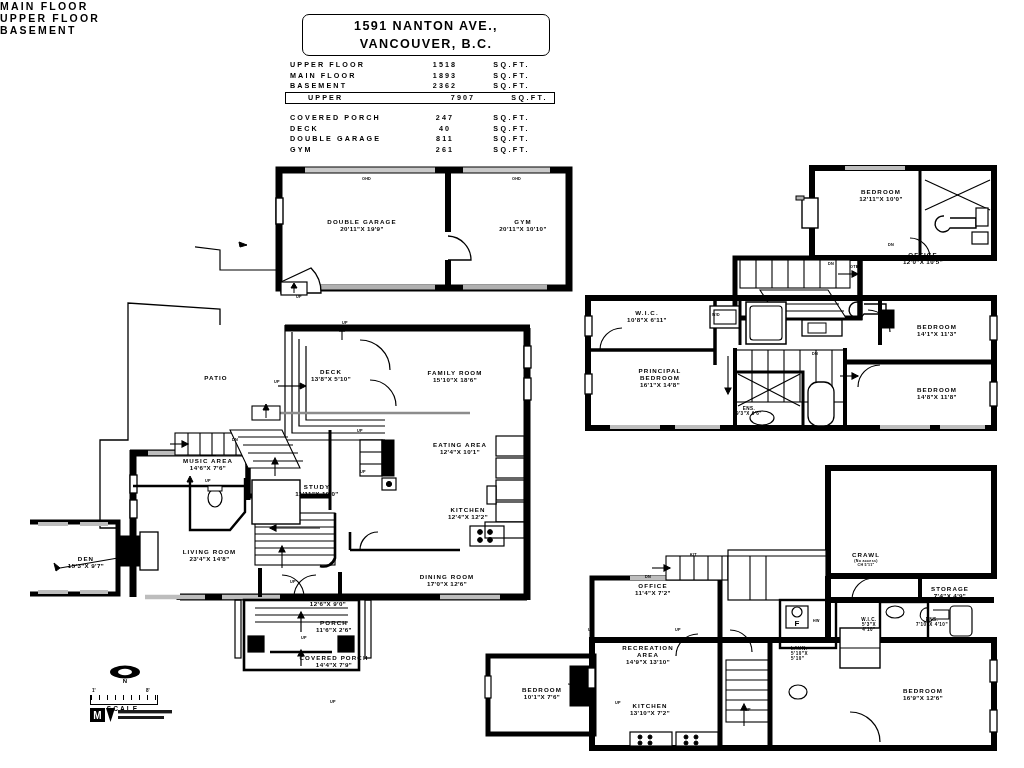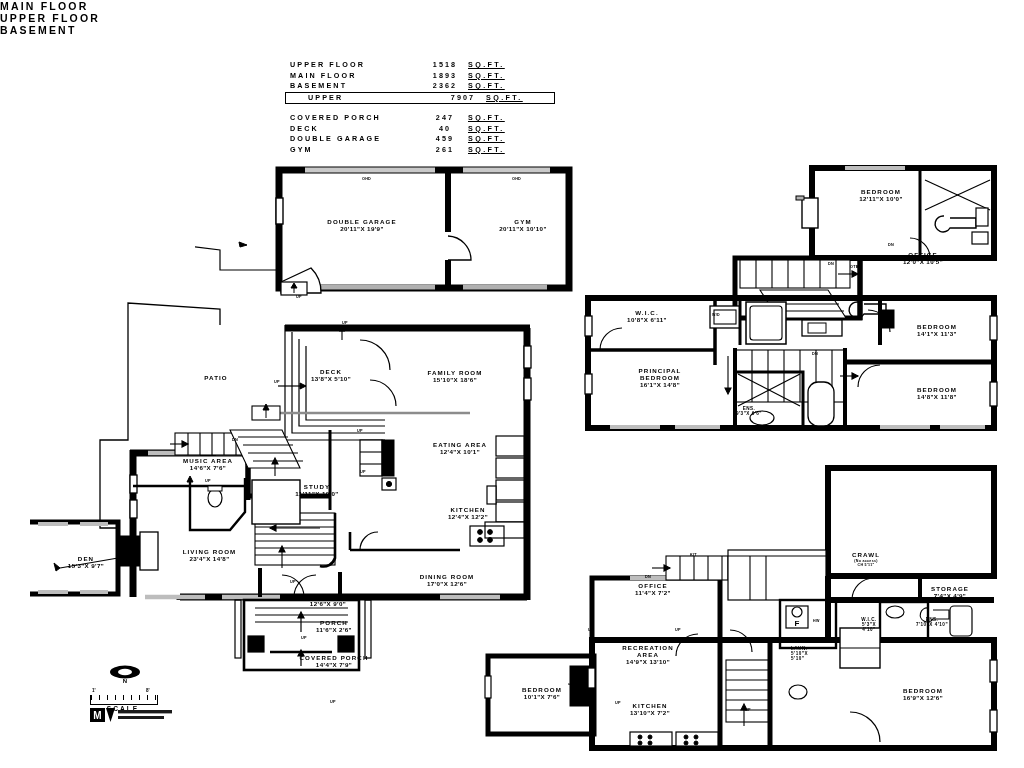--- a/index.html
+++ b/index.html
@@ -27,21 +27,21 @@
     border:1.6px solid #000;border-radius:7px;background:#fff;}
   #titlebox .t1,#titlebox .t2{text-align:center;font-weight:bold;
     font-size:12.6px;letter-spacing:1.4px;line-height:18px;}
   #titlebox .t1{margin-top:2px;}
 
   #areas{position:absolute;left:286px;top:60px;width:270px;}
   .arow{display:flex;font-weight:bold;font-size:7.2px;letter-spacing:2.1px;
         line-height:10.5px;height:10.5px;}
   .arow .a-name{width:132px;padding-left:4px;}
   .arow .a-val{width:46px;text-align:center;}
-  .arow .a-unit{width:62px;padding-right:4px;letter-spacing:2.4px;text-decoration:underline;}
+  .arow .a-unit{width:62px;text-align:right;padding-right:4px;letter-spacing:2.4px;}
   #totalrow{border:1.3px solid #000;width:268px;margin-left:-1px;}
   #totalrow .a-name{padding-left:22px;}
   #areas .gap{height:9px;}
 
   
   #northwrap{position:absolute;left:108px;top:664px;}
   #scalewrap{position:absolute;left:90px;top:688px;}
   .scalebar{position:relative;width:66px;height:9px;border:1px solid #000;border-top:none;}
   .scalebar i{position:absolute;top:0;width:1px;height:5px;background:#000;}
   .scaleticks{position:relative;width:66px;height:7px;}
@@ -50,20 +50,24 @@
   #logo{position:absolute;left:90px;top:707px;width:86px;height:16px;}
 
   
   .updn{position:absolute;font-size:3.8px;font-weight:bold;letter-spacing:.2px;}
 </style>
 </head>
 <body>
 
 <div id="sheet">
 
+  <div id="titlebox">
+    <div class="t1">1591 NANTON AVE.,</div>
+    <div class="t2">VANCOUVER, B.C.</div>
+  </div>
 
   <div id="areas">
     <div class="arow">
       <span class="a-name">UPPER FLOOR</span>
       <span class="a-val">1518</span>
       <span class="a-unit">SQ.FT.</span>
     </div>
     <div class="arow">
       <span class="a-name">MAIN FLOOR</span>
       <span class="a-val">1893</span>
@@ -85,21 +89,21 @@
       <span class="a-val">247</span>
       <span class="a-unit">SQ.FT.</span>
     </div>
     <div class="arow">
       <span class="a-name">DECK</span>
       <span class="a-val">40</span>
       <span class="a-unit">SQ.FT.</span>
     </div>
     <div class="arow">
       <span class="a-name">DOUBLE GARAGE</span>
-      <span class="a-val">459</span>
+      <span class="a-val">811</span>
       <span class="a-unit">SQ.FT.</span>
     </div>
     <div class="arow">
       <span class="a-name">GYM</span>
       <span class="a-val">261</span>
       <span class="a-unit">SQ.FT.</span>
     </div>
   </div>
 
   <svg class="abs" style="left:195px;top:160px;" width="390" height="150" viewBox="0 0 390 150">

